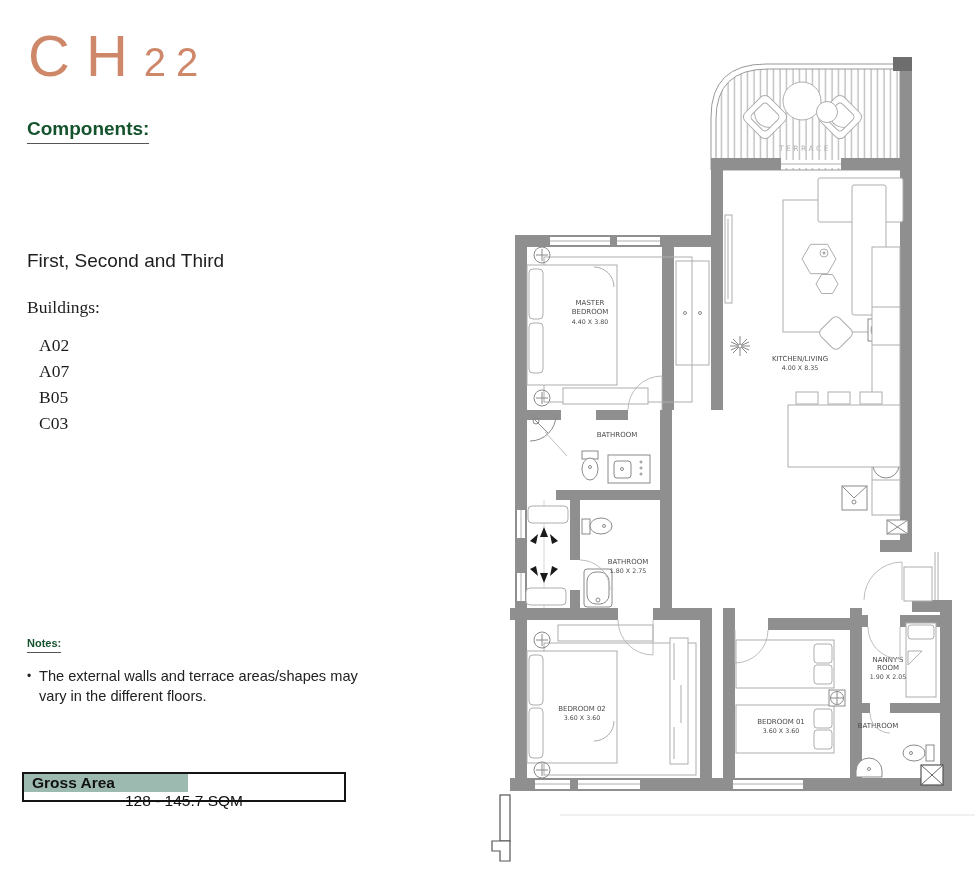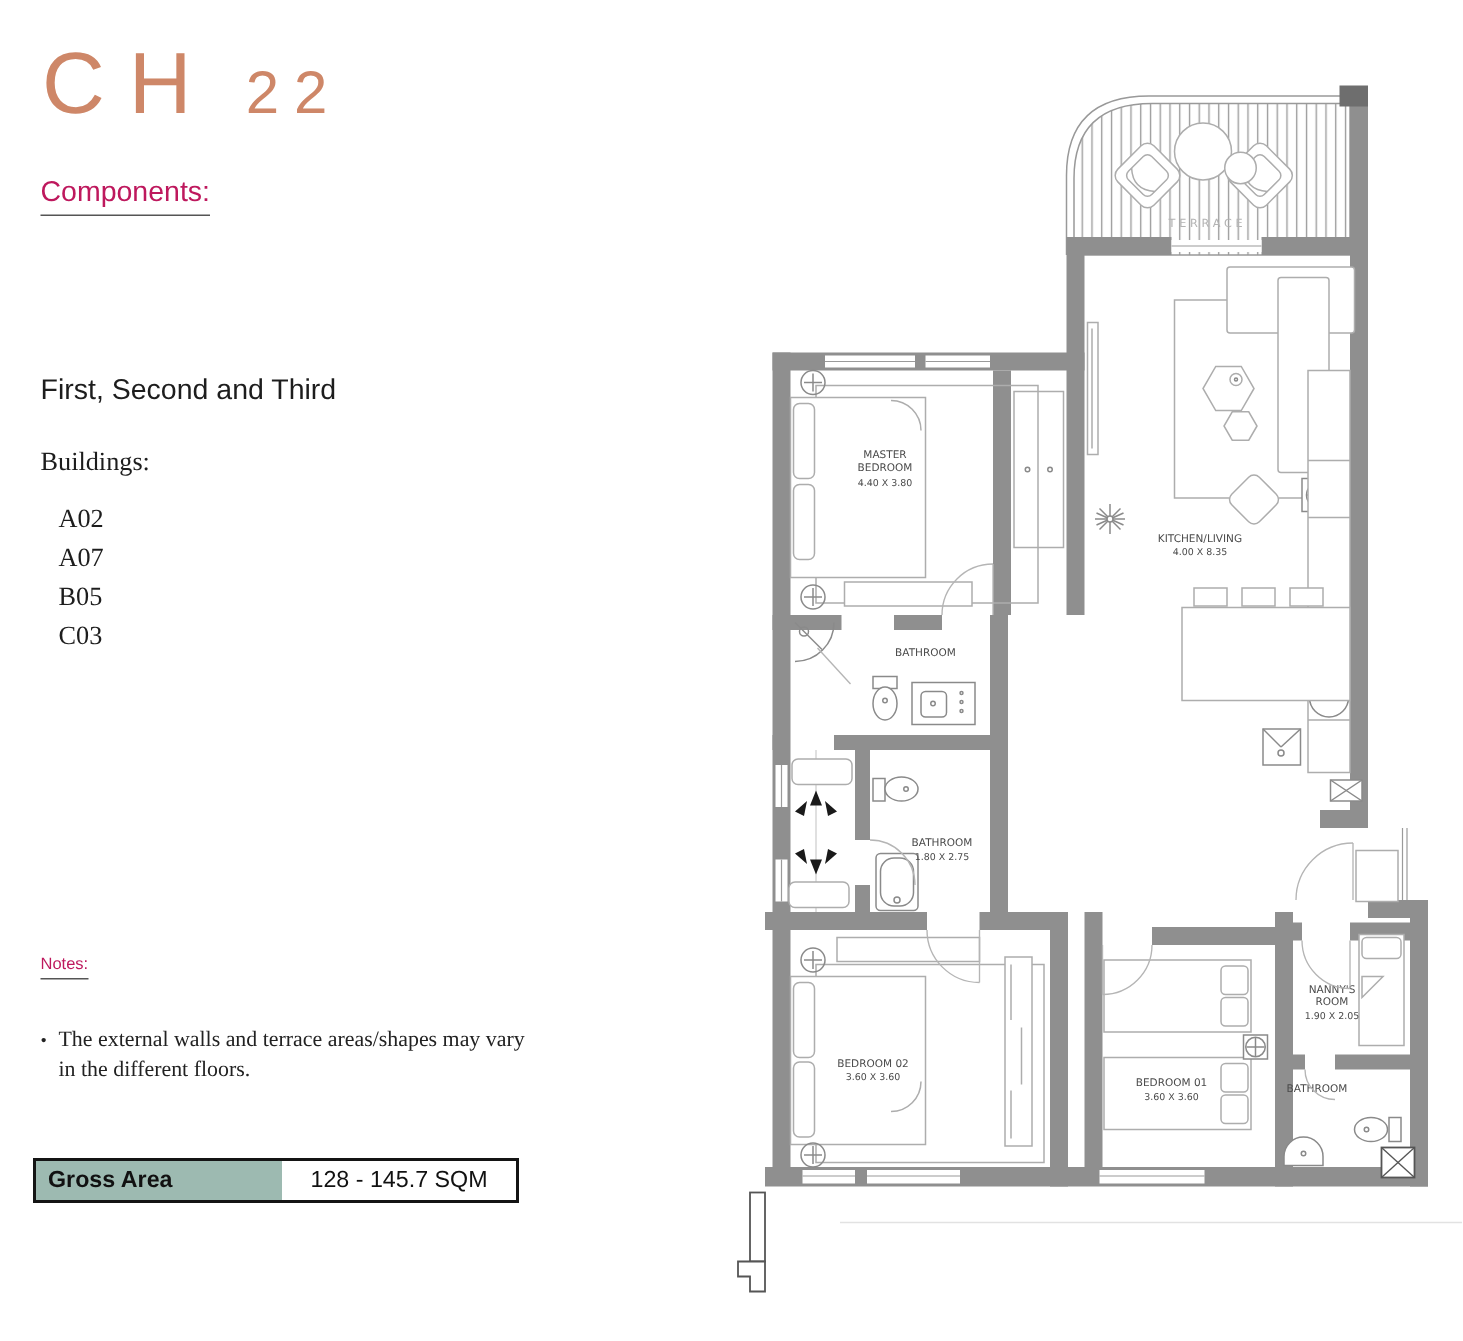--- a/index.html
+++ b/index.html
@@ -7,38 +7,38 @@
     --gross-area-bg:#9DBAB1;
     --wall:#8F8F8F;
   }
   html,body{margin:0;padding:0;background:#fff;}
   .page{
     position:relative;width:975px;height:894px;background:#fff;overflow:hidden;
     font-family:"Liberation Sans",sans-serif;color:#1d1d1d;
   }
   .title{position:absolute;left:28px;top:22px;color:var(--accent);font-weight:300;white-space:nowrap;}
   .title .code{font-size:58px;letter-spacing:16px;}
-  .title .num{font-size:40px;letter-spacing:10px;margin-left:20px;}
-  .section-heading{font-size:19px;font-weight:400;color:#be185d;display:inline-block;
+  .title .num{font-size:40px;letter-spacing:10px;margin-left:0;}
+  .section-heading{font-size:19px;font-weight:700;color:#14532d;display:inline-block;
     border-bottom:1.6px solid #555;padding-bottom:3px;text-align:center;}
   .components{position:absolute;left:27px;top:118px;}
   .blist{list-style:none;margin:14px 0 0 0;padding:0;font-size:17.5px;line-height:26px;color:#1d1d1d;}
   .blist li{position:relative;padding-left:14px;}
   .blist li::before{content:"\2022";position:absolute;left:0;top:0;font-size:15px;}
   .floors{position:absolute;left:27px;top:250px;font-size:19px;}
   .buildings{position:absolute;left:27px;top:294px;font-size:17.5px;line-height:26px;font-family:Liberation Serif, serif;}
   .buildings .bheading{margin-bottom:0px;}
   .plain-list{list-style:none;margin:12px;padding:0;}
   .notes{position:absolute;left:27px;top:600px;}
   .notes .section-heading{font-size:11px;border-bottom-width:1.4px;margin-top:37px;}
-  .nlist{list-style:none;margin:30px 0 0 0;padding:0;font-size:14.6px;line-height:20px;color:#222;width:336px;font-family:Liberation Serif, serif;}
+  .nlist{list-style:none;margin:13px 0 0 0;padding:0;font-size:14.6px;line-height:20px;color:#222;width:336px;}
   .nlist li{position:relative;padding-left:12px;margin-bottom:0px;}
   .nlist li::before{content:"\2022";position:absolute;left:0;top:0;font-size:12px;}
   .gross{position:absolute;left:22px;top:772px;width:320px;height:26px;border:2px solid #141414;
-    display:flex;align-items:stretch;background:#fff;}
+    display:flex;align-items:stretch;background:#fff;flex-direction:column;}
   .gross .glabel{width:156px;background:var(--gross-area-bg);font-weight:bold;font-size:15.5px;
     display:flex;align-items:center;padding-left:8px;color:#111;}
   .gross .gvalue{flex:1;display:flex;align-items:center;justify-content:center;font-size:15.5px;color:#111;}
   .plan{position:absolute;left:478px;top:55px;width:497px;height:839px;}
   svg text{font-family:"DejaVu Sans",sans-serif;}
   .room-label{font-size:7px;fill:#4a4a4a;text-anchor:middle;}
   .room-dims{font-size:6.3px;fill:#4a4a4a;text-anchor:middle;}
   .terrace-label{font-size:7.5px;fill:#b3b3b3;letter-spacing:2.5px;text-anchor:middle;}
   .furn{fill:#fff;stroke:#adadad;stroke-width:1;}
   .furnline{fill:none;stroke:#adadad;stroke-width:1;}

